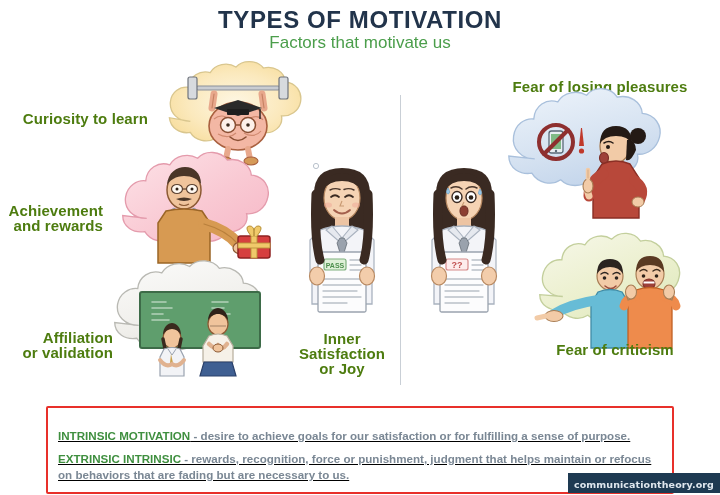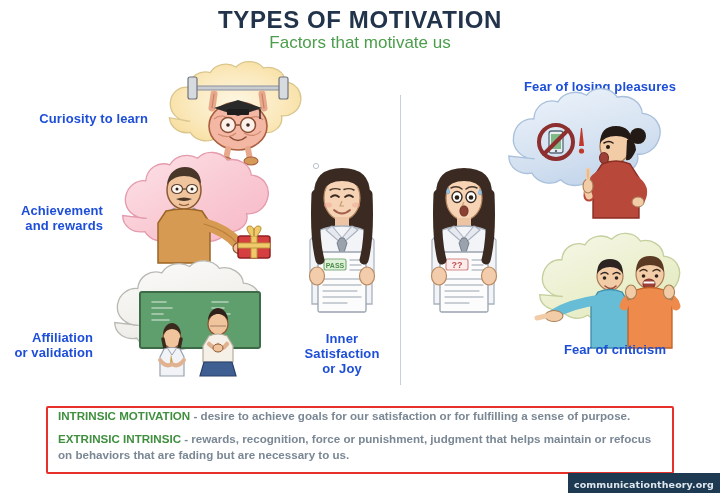--- a/index.html
+++ b/index.html
@@ -19,43 +19,44 @@
     font-size:24px;font-weight:700;letter-spacing:.6px;color:#22344b;
   }
   .subtitle{
     position:absolute;left:0;top:33px;width:720px;text-align:center;
     font-size:17px;font-weight:400;color:#4b9e4b;
   }
 
   
   .lbl{
     position:absolute;
-    font-size:13px;font-weight:700;color:#1d4ed8;
+    font-size:15px;font-weight:700;color:#4d7c0f;
     line-height:15px;letter-spacing:.1px;
   }
   .lbl.r{text-align:right;}
   .lbl.c{text-align:center;}
 
   
   .divider{
     position:absolute;left:400px;top:95px;width:1px;height:290px;
     background:#c9cfd6;
   }
 
   
   .cloud{position:absolute;}
   .cloud svg{display:block;overflow:visible;}
 
   
   .defbox{
     position:absolute;left:46px;top:406px;width:628px;
     border:2.5px solid #e8302a;border-radius:2px;
     background:#ffffff;
-    padding:0 10px 9px 10px;
+    padding:20px 10px 9px 10px;
     box-sizing:border-box;
+    text-decoration:underline;
   }
   .defline{
     font-size:11.6px;line-height:16px;color:#7a8794;font-weight:600;
     margin-bottom:7px;
   }
   .defline:last-child{margin-bottom:0;}
   .term{color:#3f8f3f;font-weight:700;}
 
   
   .watermark{
@@ -193,21 +194,21 @@
       <path d="M108 53c0-9 6-13 10-13s10 4 10 13c-2-5-6-7-10-7s-8 2-10 7z" fill="#2f2119"></path>
       <path d="M110 58 L126 58" stroke="#2f2119" stroke-width="1" opacity=".4"></path>
       <path d="M109 68 q9 -4 18 0 l6 10 v16 h-30 v-16 z" fill="#f6f1e8" stroke="#b6ad9c" stroke-width="1.2"></path>
 
       <path d="M109 76 q6 6 9 2 q4 5 9 -2" stroke="#e0b290" stroke-width="4.5" fill="none" stroke-linecap="round"></path>
       <ellipse cx="118" cy="80" rx="5" ry="4" fill="#f0c49c" stroke="#8c5a34" stroke-width="1"></ellipse>
 
       <path d="M104 94 h28 l4 14 h-36 z" fill="#3f5f92" stroke="#2a406a" stroke-width="1.2"></path>
     </svg>
   </div>
-  <div class="lbl r" style="left:0px;top:330px;width:93px;">
+  <div class="lbl r" style="left:0px;top:330px;width:93px;padding-left:20px;">
     <div>Affiliation</div>
     <div>or validation</div>
   </div>
 
   <div class="figure" style="left:290px;top:160px;">
     <svg width="104" height="165" viewBox="0 0 104 165">
 
       <circle cx="26" cy="6" r="2.6" fill="#fff" stroke="#b9c2cc" stroke-width="1"></circle>
 
       <path d="M24 34 q0 -26 28 -26 q28 0 28 26 q0 40 -8 62 h-40 q-8 -22 -8 -62z" fill="#3a2a22"></path>

